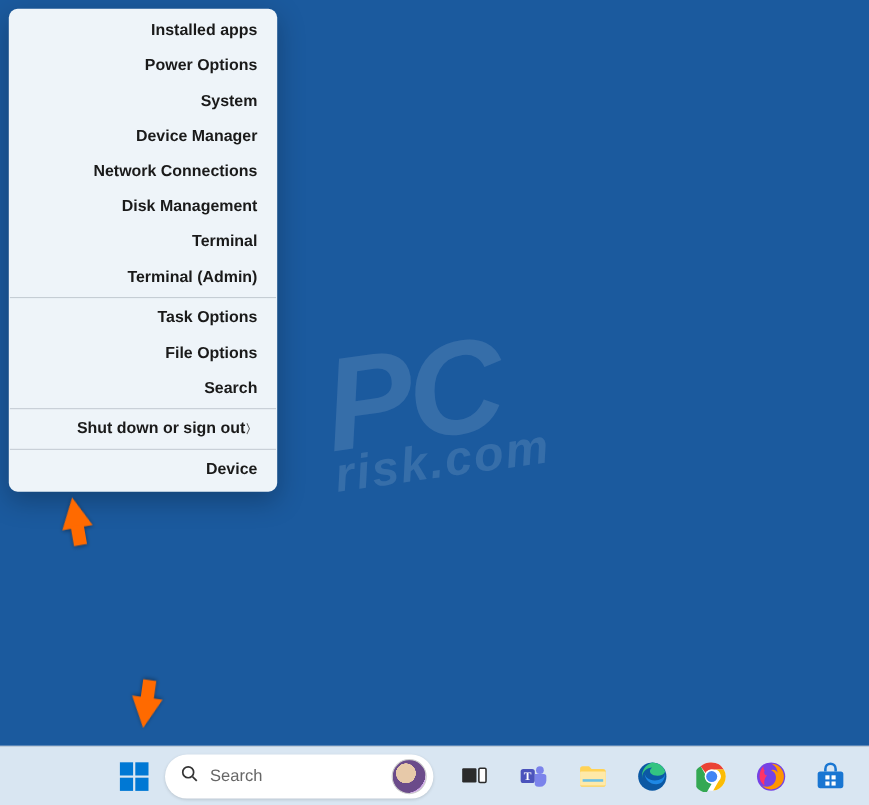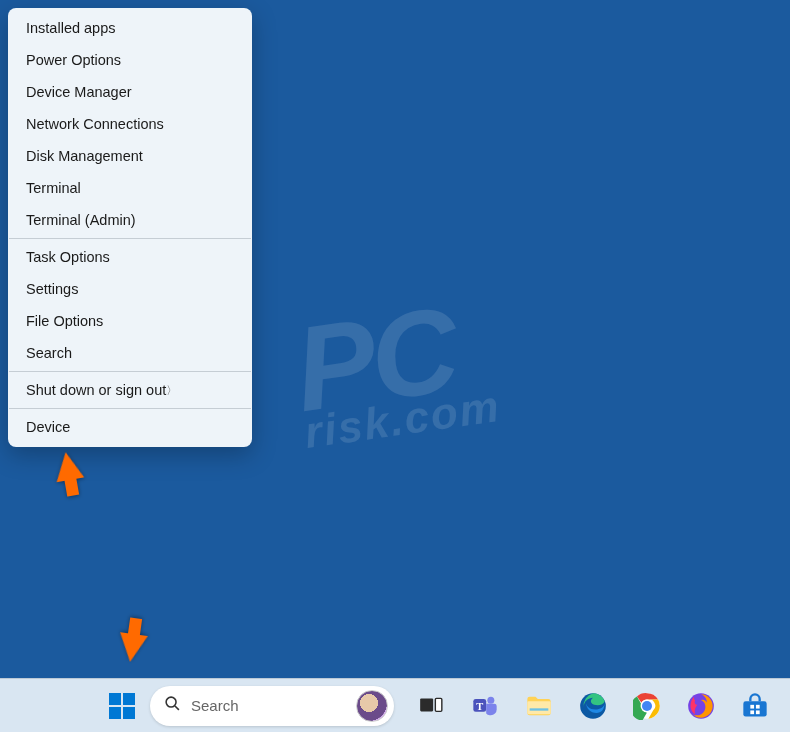--- a/index.html
+++ b/index.html
@@ -41,21 +41,22 @@
     box-shadow: 0 8px 24px rgba(0,0,0,0.25);
     padding: 4px 0;
     font-size: 14.5px;
     color: #1a1a1a;
   }
   .menu-item {
     padding: 8px 18px;
     cursor: default;
     display: flex;
     align-items: center;
-    justify-content: flex-start;
+    justify-content: flex-end;
+    font-weight: bold;
   }
   .menu-sep {
     height: 1px;
     background: #c5cdd4;
     margin: 2px 1px;
   }
   .chev { color: #555; font-size: 11px; }
   .taskbar {
     position: absolute;
     bottom: 0; left: 0; right: 0;
@@ -149,40 +150,40 @@
 </div>
 
 <div class="context-menu">
   <div class="menu-item">
       <span>Installed apps</span>
     </div>
   <div class="menu-item">
       <span>Power Options</span>
     </div>
   <div class="menu-item">
+      <span>System</span>
+    </div>
+  <div class="menu-item">
       <span>Device Manager</span>
     </div>
   <div class="menu-item">
       <span>Network Connections</span>
     </div>
   <div class="menu-item">
       <span>Disk Management</span>
     </div>
   <div class="menu-item">
       <span>Terminal</span>
     </div>
   <div class="menu-item">
       <span>Terminal (Admin)</span>
     </div>
   <div class="menu-sep"></div>
   <div class="menu-item">
       <span>Task Options</span>
-    </div>
-  <div class="menu-item">
-      <span>Settings</span>
     </div>
   <div class="menu-item">
       <span>File Options</span>
     </div>
   <div class="menu-item">
       <span>Search</span>
     </div>
   <div class="menu-sep"></div>
   <div class="menu-item">
     <span>Shut down or sign out</span>

